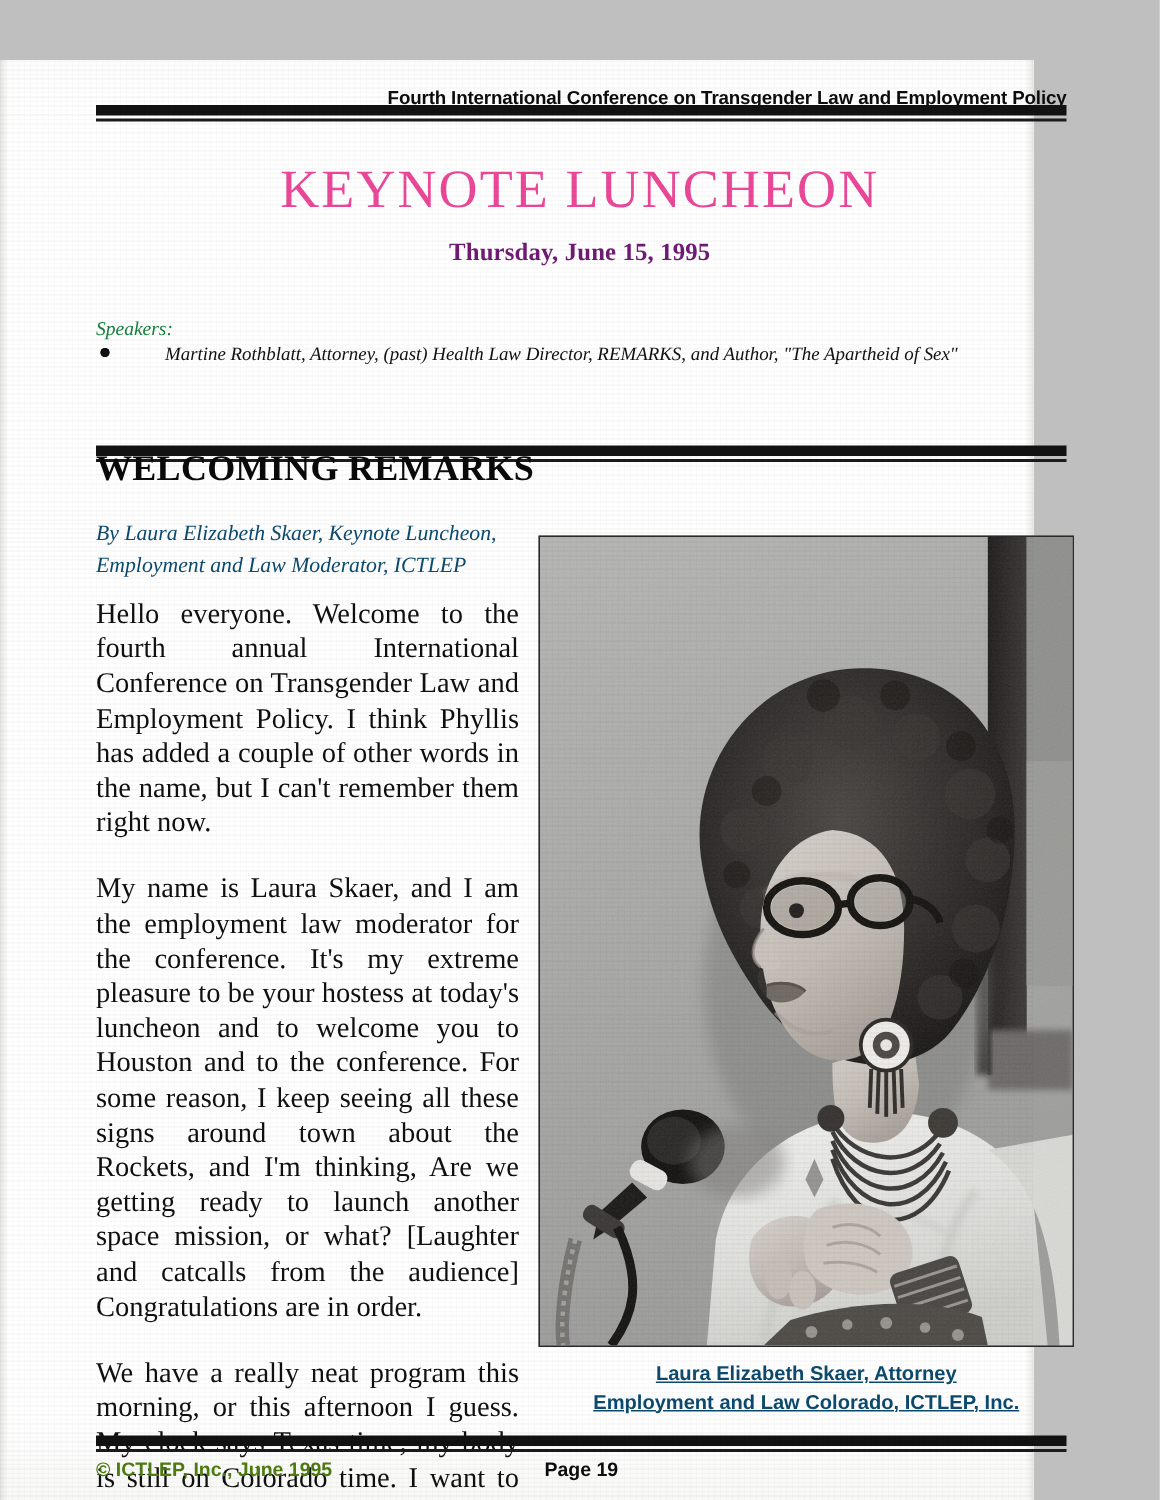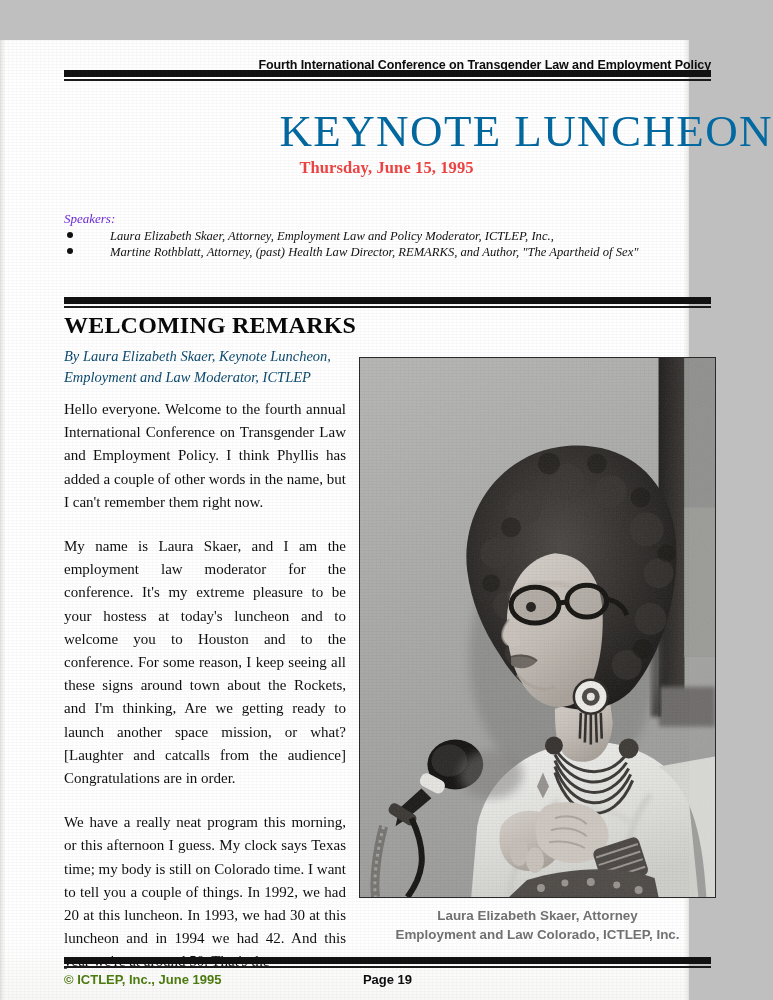--- a/index.html
+++ b/index.html
@@ -104,47 +104,47 @@
 
   #rule-top { top: 30px; }
   #rule-section { top: 257px; }
   #rule-footer { top: 917px; }
 
   
   #doc-title {
     position: absolute;
     left: 0; top: 65px;
     width: 773px;
-    text-align: right;
+    text-align: center;
     font-family: "Liberation Serif", "DejaVu Serif", serif;
     font-weight: normal;
-    font-size: 45px;
+    font-size: 36px;
     letter-spacing: 1.4px;
-    color: #0369a1;
+    color: #ec4899;
   }
   #doc-date {
     position: absolute;
     left: 0; top: 118px;
     width: 773px;
     text-align: center;
     font-family: "Liberation Serif", "DejaVu Serif", serif;
     font-weight: bold;
     font-size: 16.5px;
     letter-spacing: 0.1px;
-    color: #ef4444;
+    color: #701a75;
   }
 
   
   #speakers-label {
     position: absolute;
     left: 64px;
     top: 171px;
     font-style: italic;
     font-size: 13px;
-    color: #6d28d9;
+    color: #15803d;
   }
   #speakers-list {
     position: absolute;
     left: 64px;
     top: 188px;
     width: 650px;
     margin: 0;
     padding: 0;
     list-style: none;
   }
@@ -163,21 +163,21 @@
     width: 6px;
     height: 6px;
     background: #111;
     border-radius: 50%;
   }
 
   
   #section-heading {
     position: absolute;
     left: 64px;
-    top: 272px;
+    top: 260px;
     font-family: "Liberation Serif", "DejaVu Serif", serif;
     font-weight: bold;
     font-size: 24px;
     letter-spacing: 0.2px;
     color: #0a0a0a;
   }
 
   
   #byline {
     position: absolute;
@@ -193,21 +193,21 @@
   
   #body-column {
     position: absolute;
     left: 64px;
     top: 358px;
     width: 282px;
   }
   #body-column p {
     margin: 0 0 21px 0;
     font-family: "Liberation Serif", "DejaVu Serif", serif;
-    font-size: 15px;
+    font-size: 19px;
     line-height: 23.2px;
     text-align: justify;
     color: #101010;
   }
   #body-column p:last-child { margin-bottom: 0; }
 
   
   #photo-figure {
     position: absolute;
     left: 359px;
@@ -225,21 +225,22 @@
   }
   #photo-svg { display: block; width: 100%; height: 100%; }
 
   #photo-caption {
     margin-top: 9px;
     text-align: center;
     font-family: "Liberation Sans", "DejaVu Sans", sans-serif;
     font-weight: bold;
     font-size: 13.4px;
     line-height: 18.5px;
-    color: #737373;
+    color: #0c4a6e;
+    text-decoration: underline;
   }
 
   
   #footer-left {
     position: absolute;
     left: 64px;
     top: 932px;
     font-family: "Liberation Sans", "DejaVu Sans", sans-serif;
     font-weight: bold;
     font-size: 13px;
@@ -286,21 +287,20 @@
       <div class="hair"></div>
     </div>
 
     <div id="doc-title">KEYNOTE LUNCHEON</div>
     <div id="doc-date">Thursday, June 15, 1995</div>
 
     <div id="speakers-label">Speakers:</div>
     <ul id="speakers-list">
       <li>
         <span class="bullet"></span>
-        <span>Laura Elizabeth Skaer, Attorney, Employment Law and Policy Moderator, ICTLEP, Inc.,</span>
       </li>
       <li>
         <span class="bullet"></span>
         <span>Martine Rothblatt, Attorney, (past) Health Law Director, REMARKS, and Author, "The Apartheid of Sex"</span>
       </li>
     </ul>
 
     <div class="rule-double" id="rule-section">
       <div class="bar"></div>
       <div class="gap"></div>

